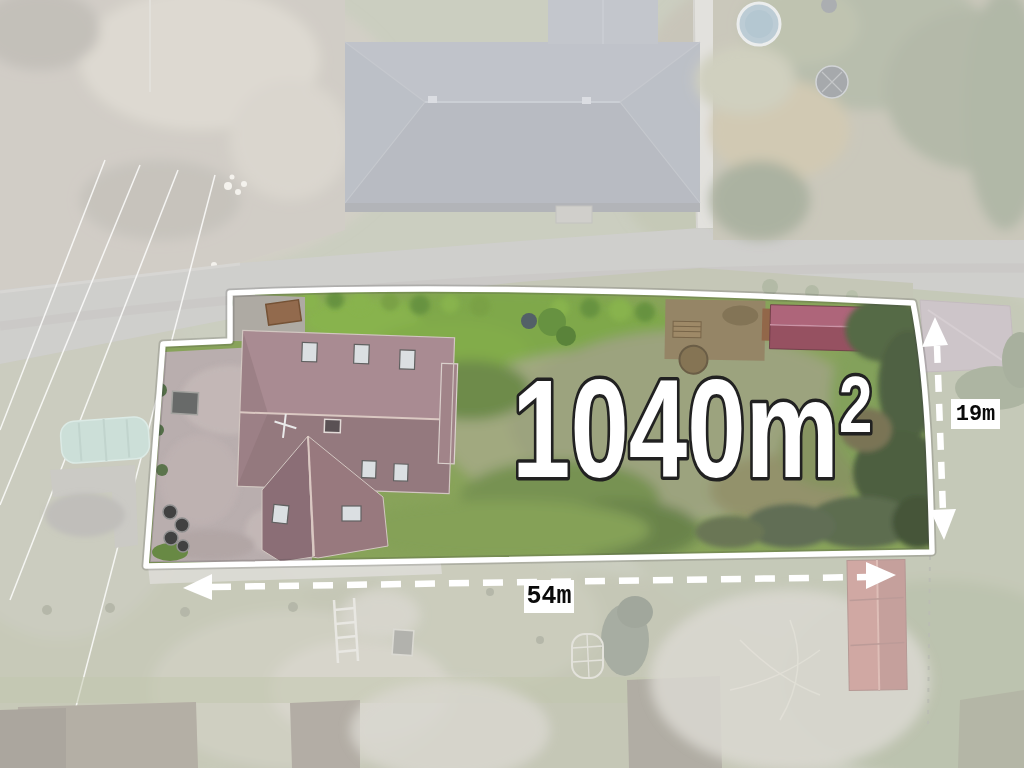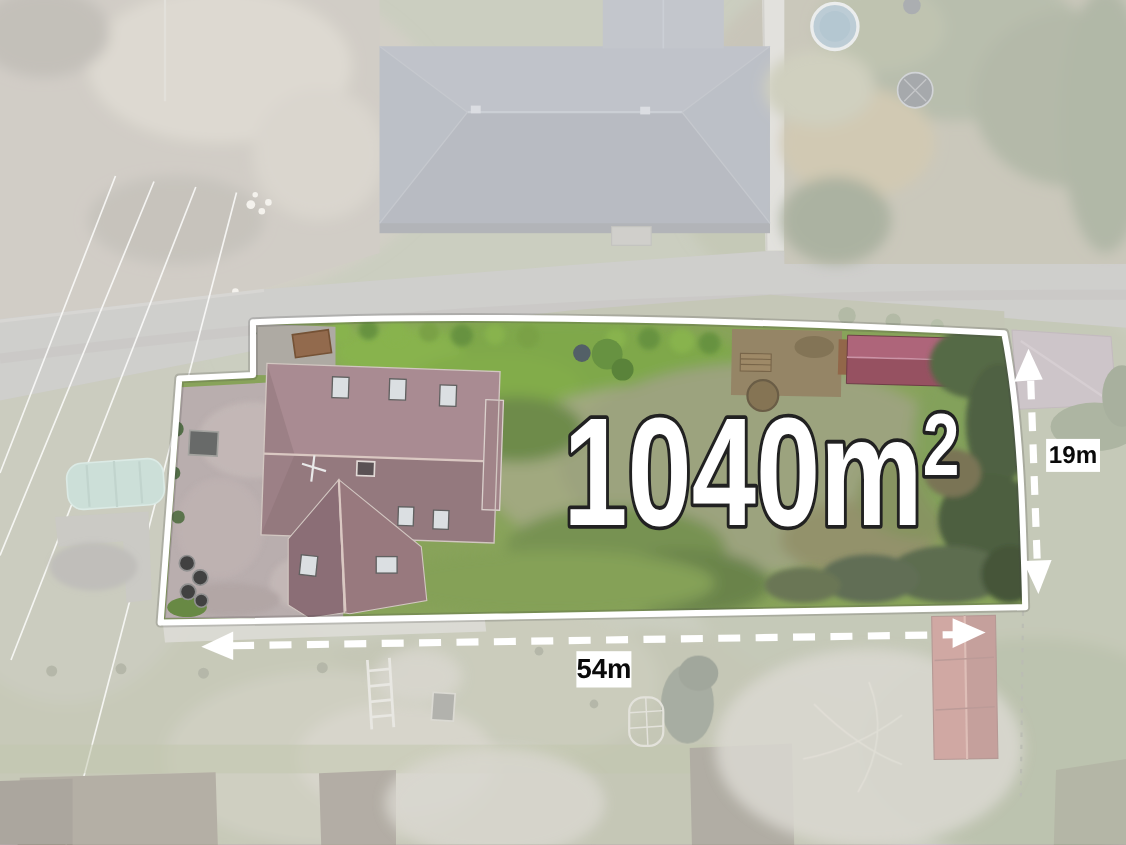--- a/index.html
+++ b/index.html
@@ -1,21 +1,21 @@
 <!DOCTYPE html>
 <html><head>
 <meta charset="utf-8">
 <style>
   html,body{margin:0;padding:0;background:#d8d8d4;}
   .stage{position:relative;width:1024px;height:768px;overflow:hidden;
          font-family:"Liberation Sans",sans-serif;background:#f0abfc;}
   .stage svg{position:absolute;left:0;top:0;}
   .dim-label{position:absolute;display:flex;align-items:center;justify-content:center;
-             background:#ffffff;color:#0a0a0a;font-weight:bold;z-index:5;}
-  .dim-label.w{left:524px;top:592px;width:50px;height:33px;font-size:25px;}
+             background:#ffffff;color:#0a0a0a;font-weight:bold;z-index:5;font-family:Liberation Mono, monospace;}
+  .dim-label.w{left:524px;top:580px;width:50px;height:33px;font-size:25px;}
   .dim-label.d{left:951px;top:399px;width:49px;height:30px;font-size:22px;}
   .big-text{font-weight:bold;}
 </style>
 </head>
 <body>
 
 <div class="stage">
 <svg width="1024" height="768" viewBox="0 0 1024 768">
   <defs>
     <filter id="soft" x="-30%" y="-30%" width="160%" height="160%">

